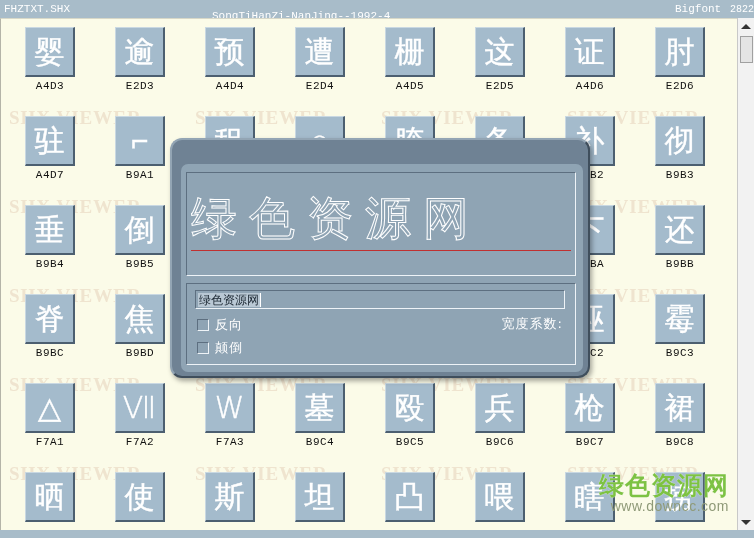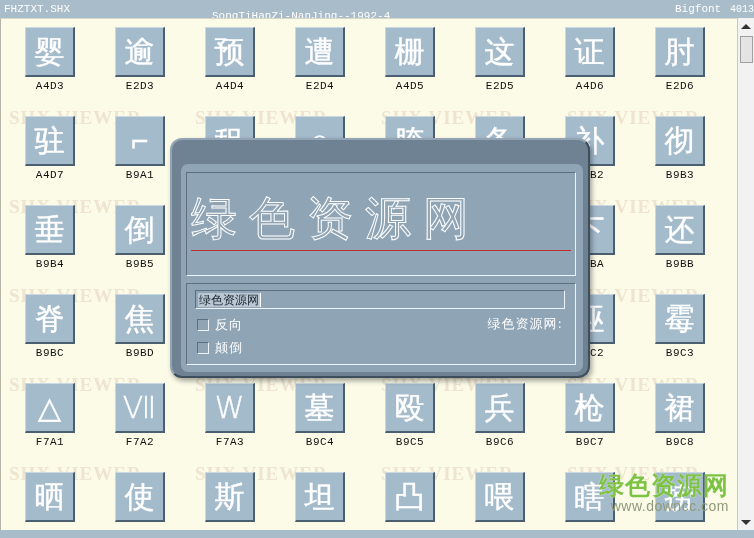--- a/index.html
+++ b/index.html
@@ -316,21 +316,21 @@
 </style>
 </head>
 <body>
 
 <div id="app">
 
   <div id="titlebar">
     <span class="tb-left">FHZTXT.SHX</span>
     <span class="tb-center">SongTiHanZi-NanJing--1992-4</span>
     <span class="tb-right">Bigfont</span>
-    <span class="tb-num">4013</span>
+    <span class="tb-num">2822</span>
   </div>
 
   <div id="content">
     <div class="wm-layer" id="wm-layer">
         <div class="wm" style="left: 8px; top: 88px;">SHX VIEWER</div>
         <div class="wm" style="left: 194px; top: 88px;">SHX VIEWER</div>
         <div class="wm" style="left: 380px; top: 88px;">SHX VIEWER</div>
         <div class="wm" style="left: 566px; top: 88px;">SHX VIEWER</div>
         <div class="wm" style="left: 8px; top: 177px;">SHX VIEWER</div>
         <div class="wm" style="left: 194px; top: 177px;">SHX VIEWER</div>
@@ -675,21 +675,21 @@
           <div class="checkbox"></div>
           <span class="chk-label">反向</span>
         </div>
 
         <div class="chk-row" id="chk-row-2">
           <div class="checkbox"></div>
           <span class="chk-label">颠倒</span>
         </div>
 
         <div class="num-row" id="num-row-1">
-          <span class="num-label">绿色资源网:</span>
+          <span class="num-label">宽度系数:</span>
         </div>
 
         <div class="num-row" id="num-row-2">
           <span class="num-label">角度:</span>
         </div>
 
       </div>
     </div>
   </div>
 

